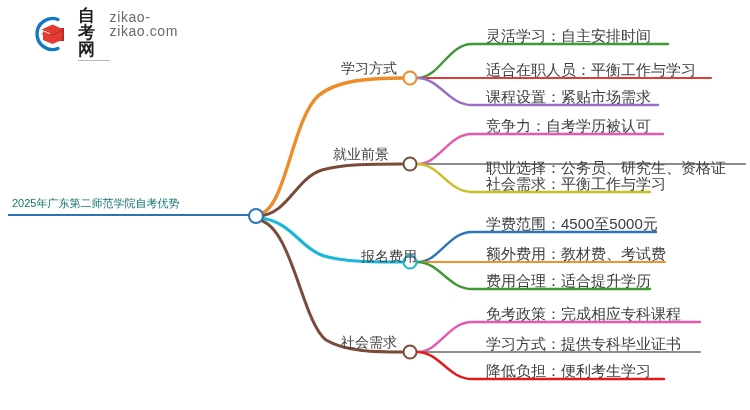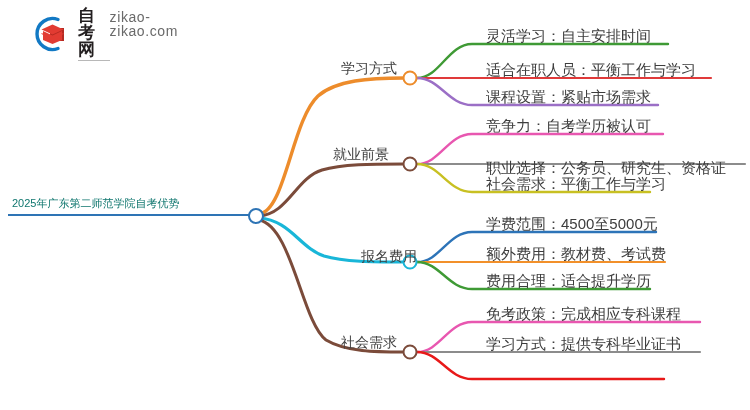--- a/index.html
+++ b/index.html
@@ -157,14 +157,15 @@
   <div class="node-label leaf-label" style="left:486px; top:117px;">竞争力：自考学历被认可</div>
   <div class="node-label leaf-label" style="left:486px; top:159px;">职业选择：公务员、研究生、资格证</div>
   <div class="node-label leaf-label" style="left:486px; top:175px;">社会需求：平衡工作与学习</div>
 
   <div class="node-label leaf-label" style="left:486px; top:215px;">学费范围：4500至5000元</div>
   <div class="node-label leaf-label" style="left:486px; top:272px;">费用合理：适合提升学历</div>
   <div class="node-label leaf-label" style="left:486px; top:245px;">额外费用：教材费、考试费</div>
 
   <div class="node-label leaf-label" style="left:486px; top:305px;">免考政策：完成相应专科课程</div>
   <div class="node-label leaf-label" style="left:486px; top:335px;">学习方式：提供专科毕业证书</div>
+  <div class="node-label leaf-label" style="left:486px; top:362px;">降低负担：便利考生学习</div>
 
 </div>
 
 </body></html>

